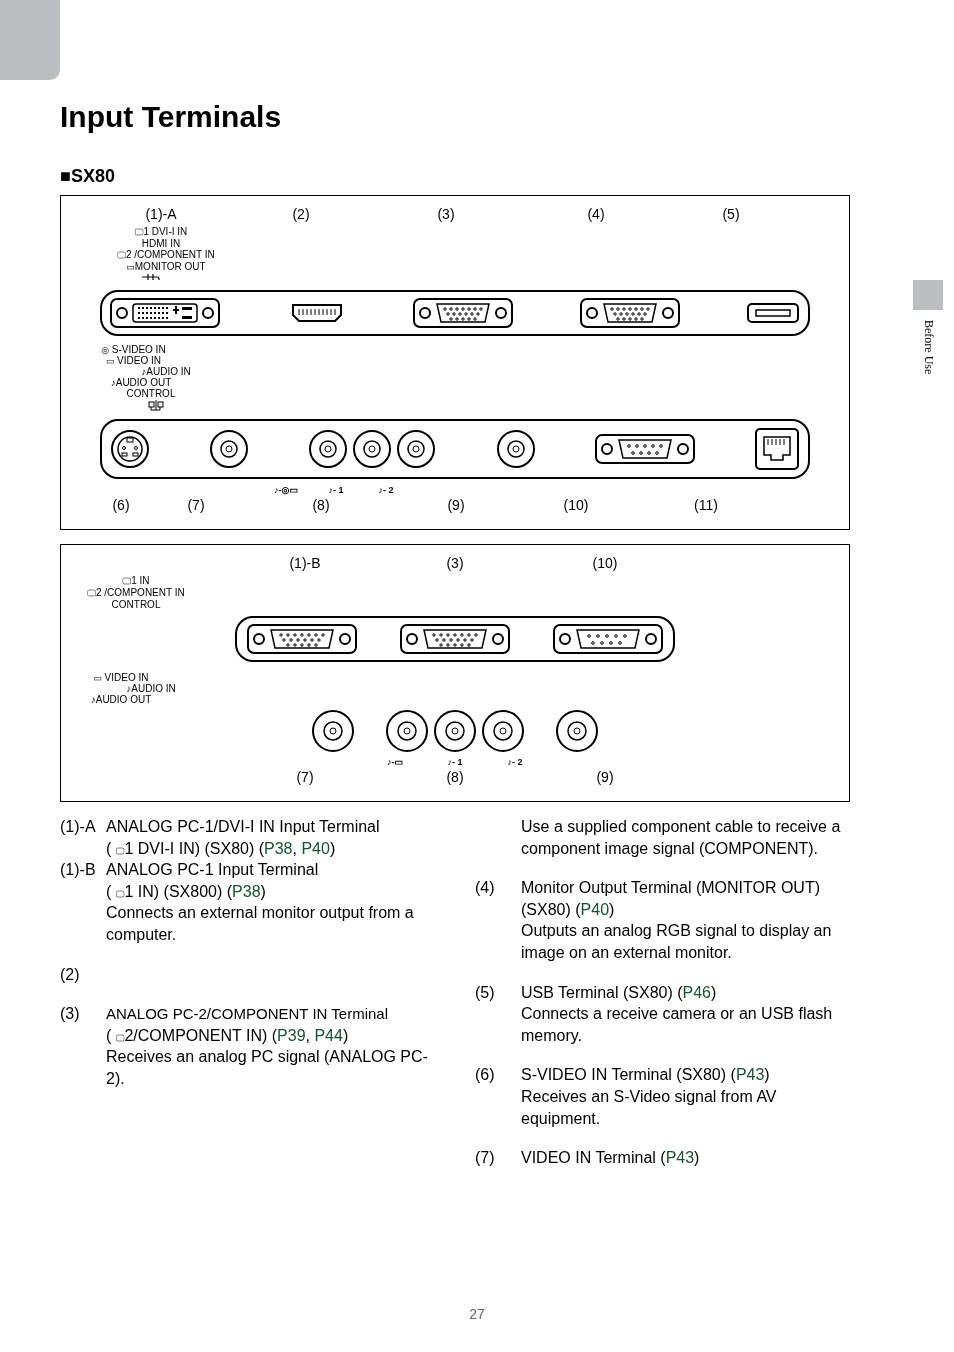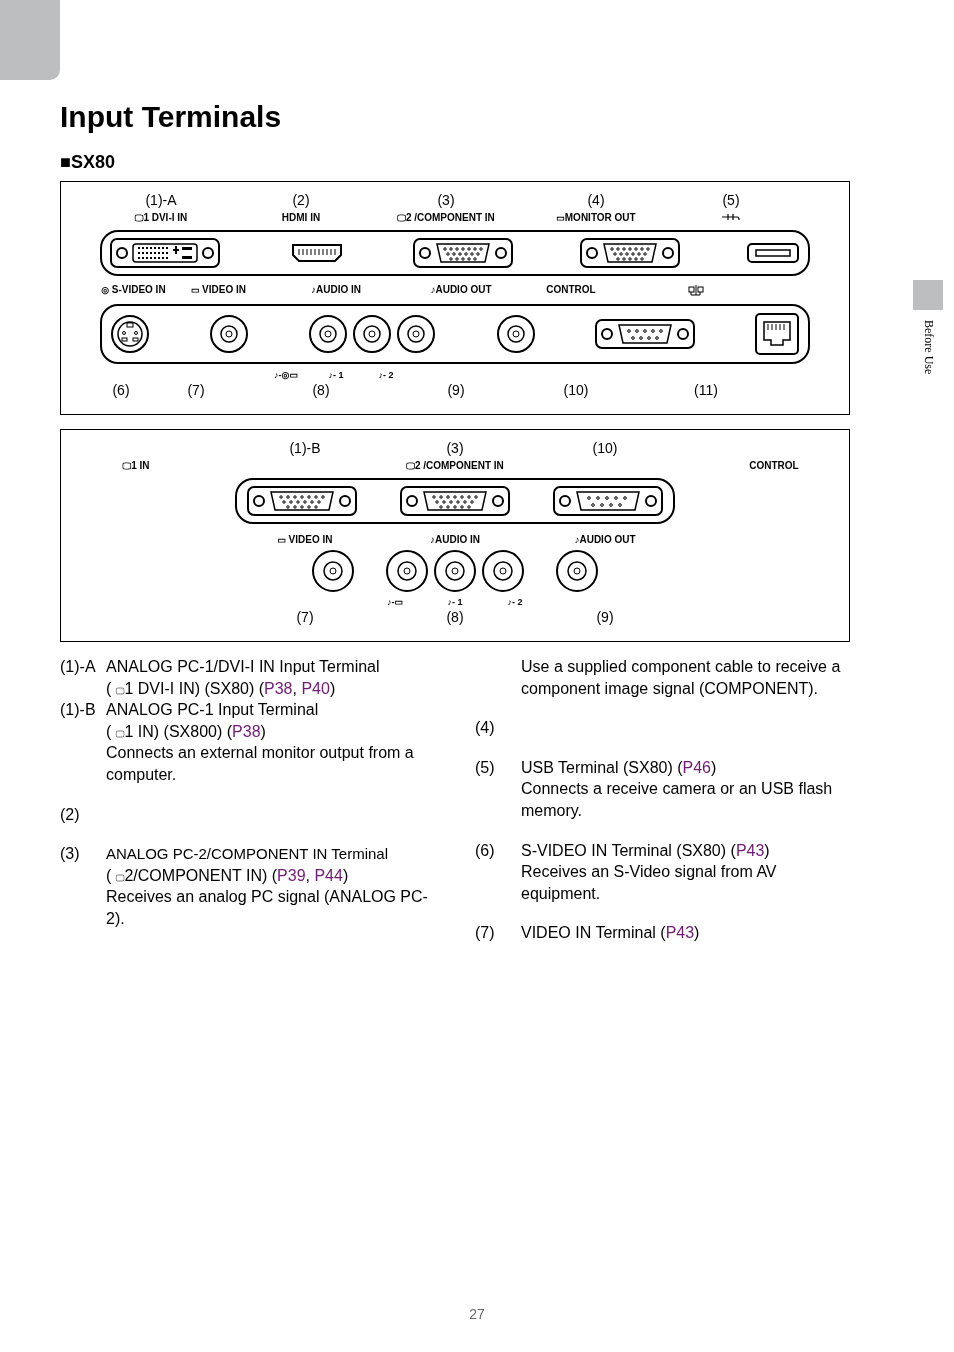--- a/index.html
+++ b/index.html
@@ -45,21 +45,21 @@
   }
   .content {
     position: absolute;
     left: 60px;
     top: 100px;
     width: 790px;
   }
   h1 {
     font-size: 30px;
     font-weight: bold;
-    margin-bottom: 18px;
+    margin-bottom: 32px;
   }
   .sub-h {
     font-size: 18px;
     font-weight: bold;
     margin-top: 4px;
     margin-bottom: 8px;
   }
   .sq { font-family: Arial; }
   .diagram-box {
     border: 1px solid #000;
@@ -71,21 +71,21 @@
   .diagram-box.sx800 {
     width: 790px;
     padding: 10px 0 16px 0;
   }
   .row-nums, .row-labels, .row-sublabels {
     display: flex;
     font-size: 14px;
   }
   .row-nums > div, .row-labels > div, .row-sublabels > div,
   .row-ports > div { text-align: center; }
-  .row-labels { font-size: 10px; font-weight: bold; margin-top: 4px; }
+  .row-labels { font-size: 10px; font-weight: normal; margin-top: 4px; flex-direction: column; }
   .row-sublabels { font-size: 9px; font-weight: bold; margin-top: 4px; }
   
   .port {
     display: inline-block;
   }
   .port svg { display:block; }
   
   .panel {
     margin: 6px auto;
     border: 2px solid #000;
@@ -111,21 +111,21 @@
     display: flex;
     gap: 40px;
     margin-top: 10px;
     font-size: 16px;
     line-height: 1.35;
   }
   .col { flex: 1; }
   .item { margin-bottom: 18px; display: flex; }
   .item .num { width: 46px; flex-shrink:0; }
   .item .body { flex: 1; }
-  .link { color: #701a75; }
+  .link { color: #14532d; }
   .pagenum {
     position: absolute;
     bottom: 30px;
     left: 0; right: 0;
     text-align: center;
     font-size: 14px;
     color: #666;
   }
   .mono-icon { font-family: Arial; font-size: 9px; }
   .audio-group { display:flex; gap:4px; align-items:center;}
@@ -573,20 +573,24 @@
       </div>
     </div>
 
     <div class="col">
       <div class="item">
         <div class="num"></div>
         <div class="body"><span>Use a supplied component cable to receive a component image signal (COMPONENT).</span></div>
       </div>
       <div class="item">
         <div class="num">(4)</div>
+        <div class="body">
+          <span>Monitor Output Terminal (MONITOR OUT) (SX80) (</span><span class="link">P40</span><span>)</span><br>
+          <span>Outputs an analog RGB signal to display an image on an external monitor.</span>
+        </div>
       </div>
       <div class="item">
         <div class="num">(5)</div>
         <div class="body">
           <span>USB Terminal (SX80) (</span><span class="link">P46</span><span>)</span><br>
           <span>Connects a receive camera or an USB flash memory.</span>
         </div>
       </div>
       <div class="item">
         <div class="num">(6)</div>

